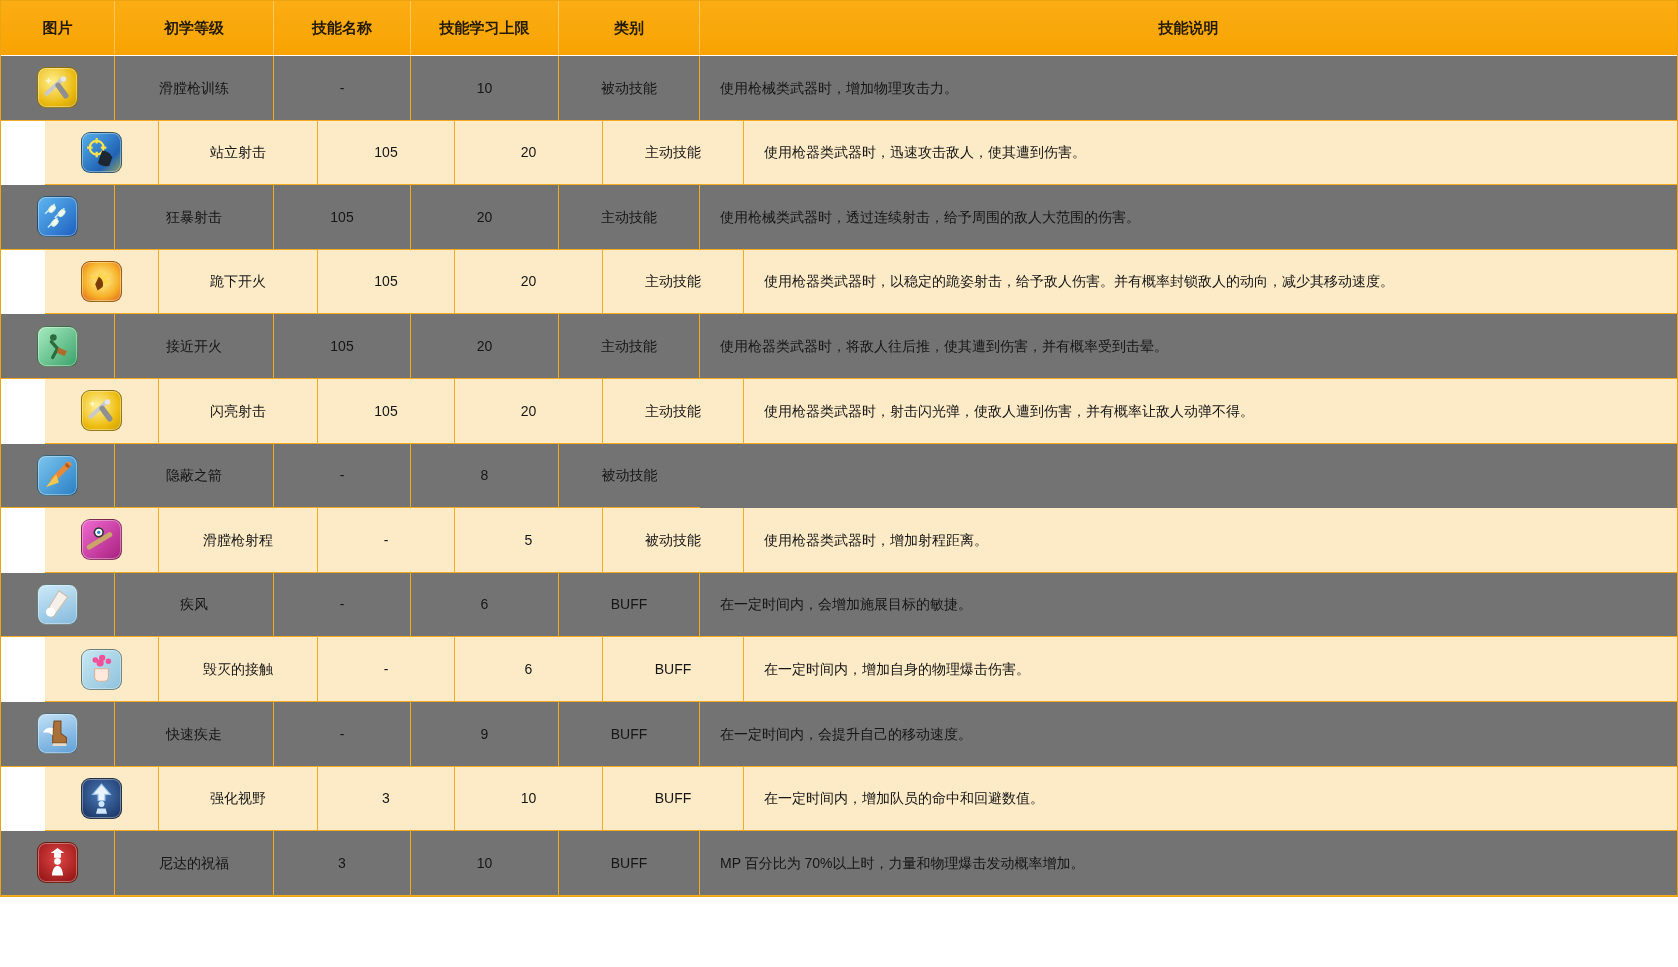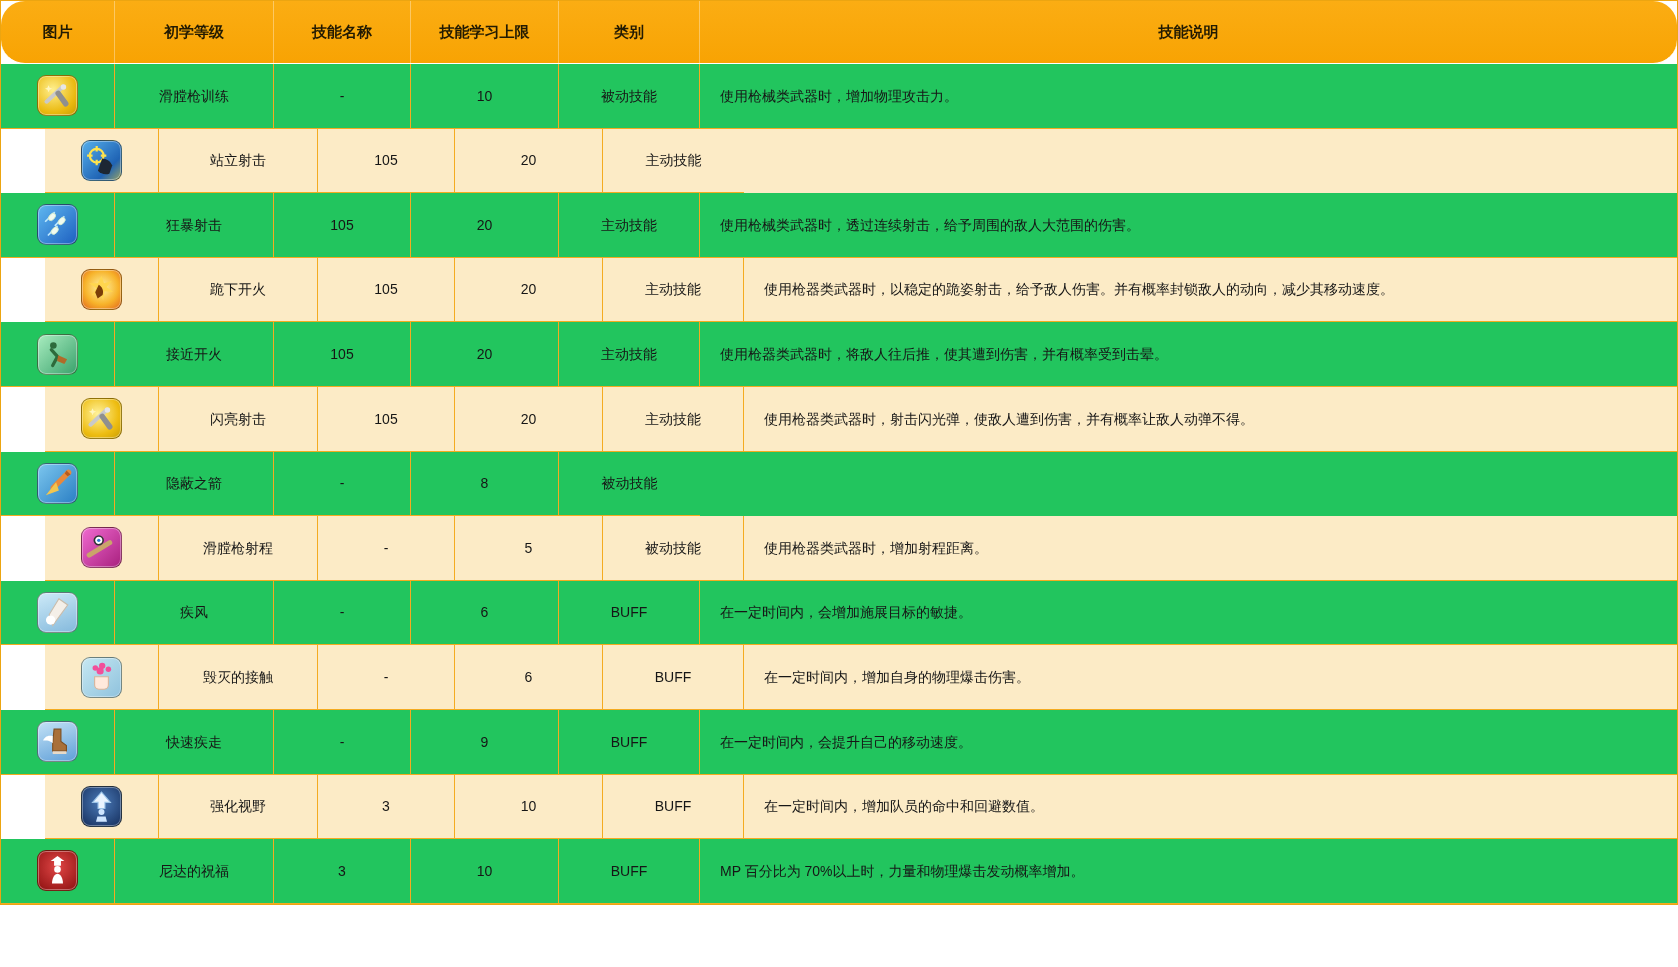--- a/index.html
+++ b/index.html
@@ -7,38 +7,37 @@
     font-family: "Liberation Sans", "DejaVu Sans", sans-serif; }
 
   .tbl {
     width: 1678px;
     border: 1px solid #eca511;
     --cols: 114px 159px 137px 148px 141px 1fr;
   }
   .hdr {
     display: grid;
     grid-template-columns: var(--cols);
-    height: 63px;
+    height: 55px;
     background: linear-gradient(#fbad13, #f8a303);
     border-bottom: 1px solid #ffffff;
-    border-radius: 24px;
   }
   .hdr .hcell {
     display:flex; align-items:center; justify-content:center;
     font-size: 15px; font-weight: bold; color: #221a02;
     border-right: 1px solid rgba(255,255,255,0.35);
   }
   .hdr .hcell:last-child { border-right: none; }
 
   .row {
     display: grid;
     grid-template-columns: var(--cols);
     height: 64.6px;
   }
-  .row.odd  { background: #22c55e; }
+  .row.odd  { background: #737373; }
   .row.even { background: #fcebc6; margin-left: 44px; }
   .cell {
     display:flex; align-items:center; justify-content:center;
     font-size: 14px; color: #161616;
     border-right: 1px solid #f4ab20;
     border-bottom: 1px solid #f4ab20;
     line-height: 1.45;
   }
   .cell:last-child { border-right: none; }
   .cell.desc { justify-content: flex-start; text-align:right; padding: 0 20px; }
@@ -91,20 +90,21 @@
               <circle cx="8.5" cy="8.5" r="5" fill="none" stroke="#ffe34d" stroke-width="1.6"></circle>
               <path d="M8.5 1.5v4 M8.5 11.5v4 M1.5 8.5h4 M11.5 8.5h4" stroke="#ffe34d" stroke-width="1.6"></path>
               <path d="M12.5 10.5c3.2 0 6.2 2.2 7.3 5.2l-2.1 6c-3.2 1-6.4 0-8.3-2.2z" fill="#1d2733"></path>
             </svg>
           </div>
     </div>
     <div class="cell name">站立射击</div>
     <div class="cell learn">105</div>
     <div class="cell max">20</div>
     <div class="cell cat">主动技能</div>
+    <div class="cell desc">使用枪器类武器时，迅速攻击敌人，使其遭到伤害。</div>
   </div>
 
   <div class="row odd">
     <div class="cell">
       <div class="icon" style="background: linear-gradient(135deg, rgb(95, 184, 240), rgb(29, 95, 192));">
             <svg viewBox="0 0 24 24">
               <g stroke="#bfeaff" stroke-width="1.2">
                 <path d="M10 3 L3 10"></path>
                 <path d="M17 6 L10 13"></path>
                 <path d="M12 13 L5 20"></path>

